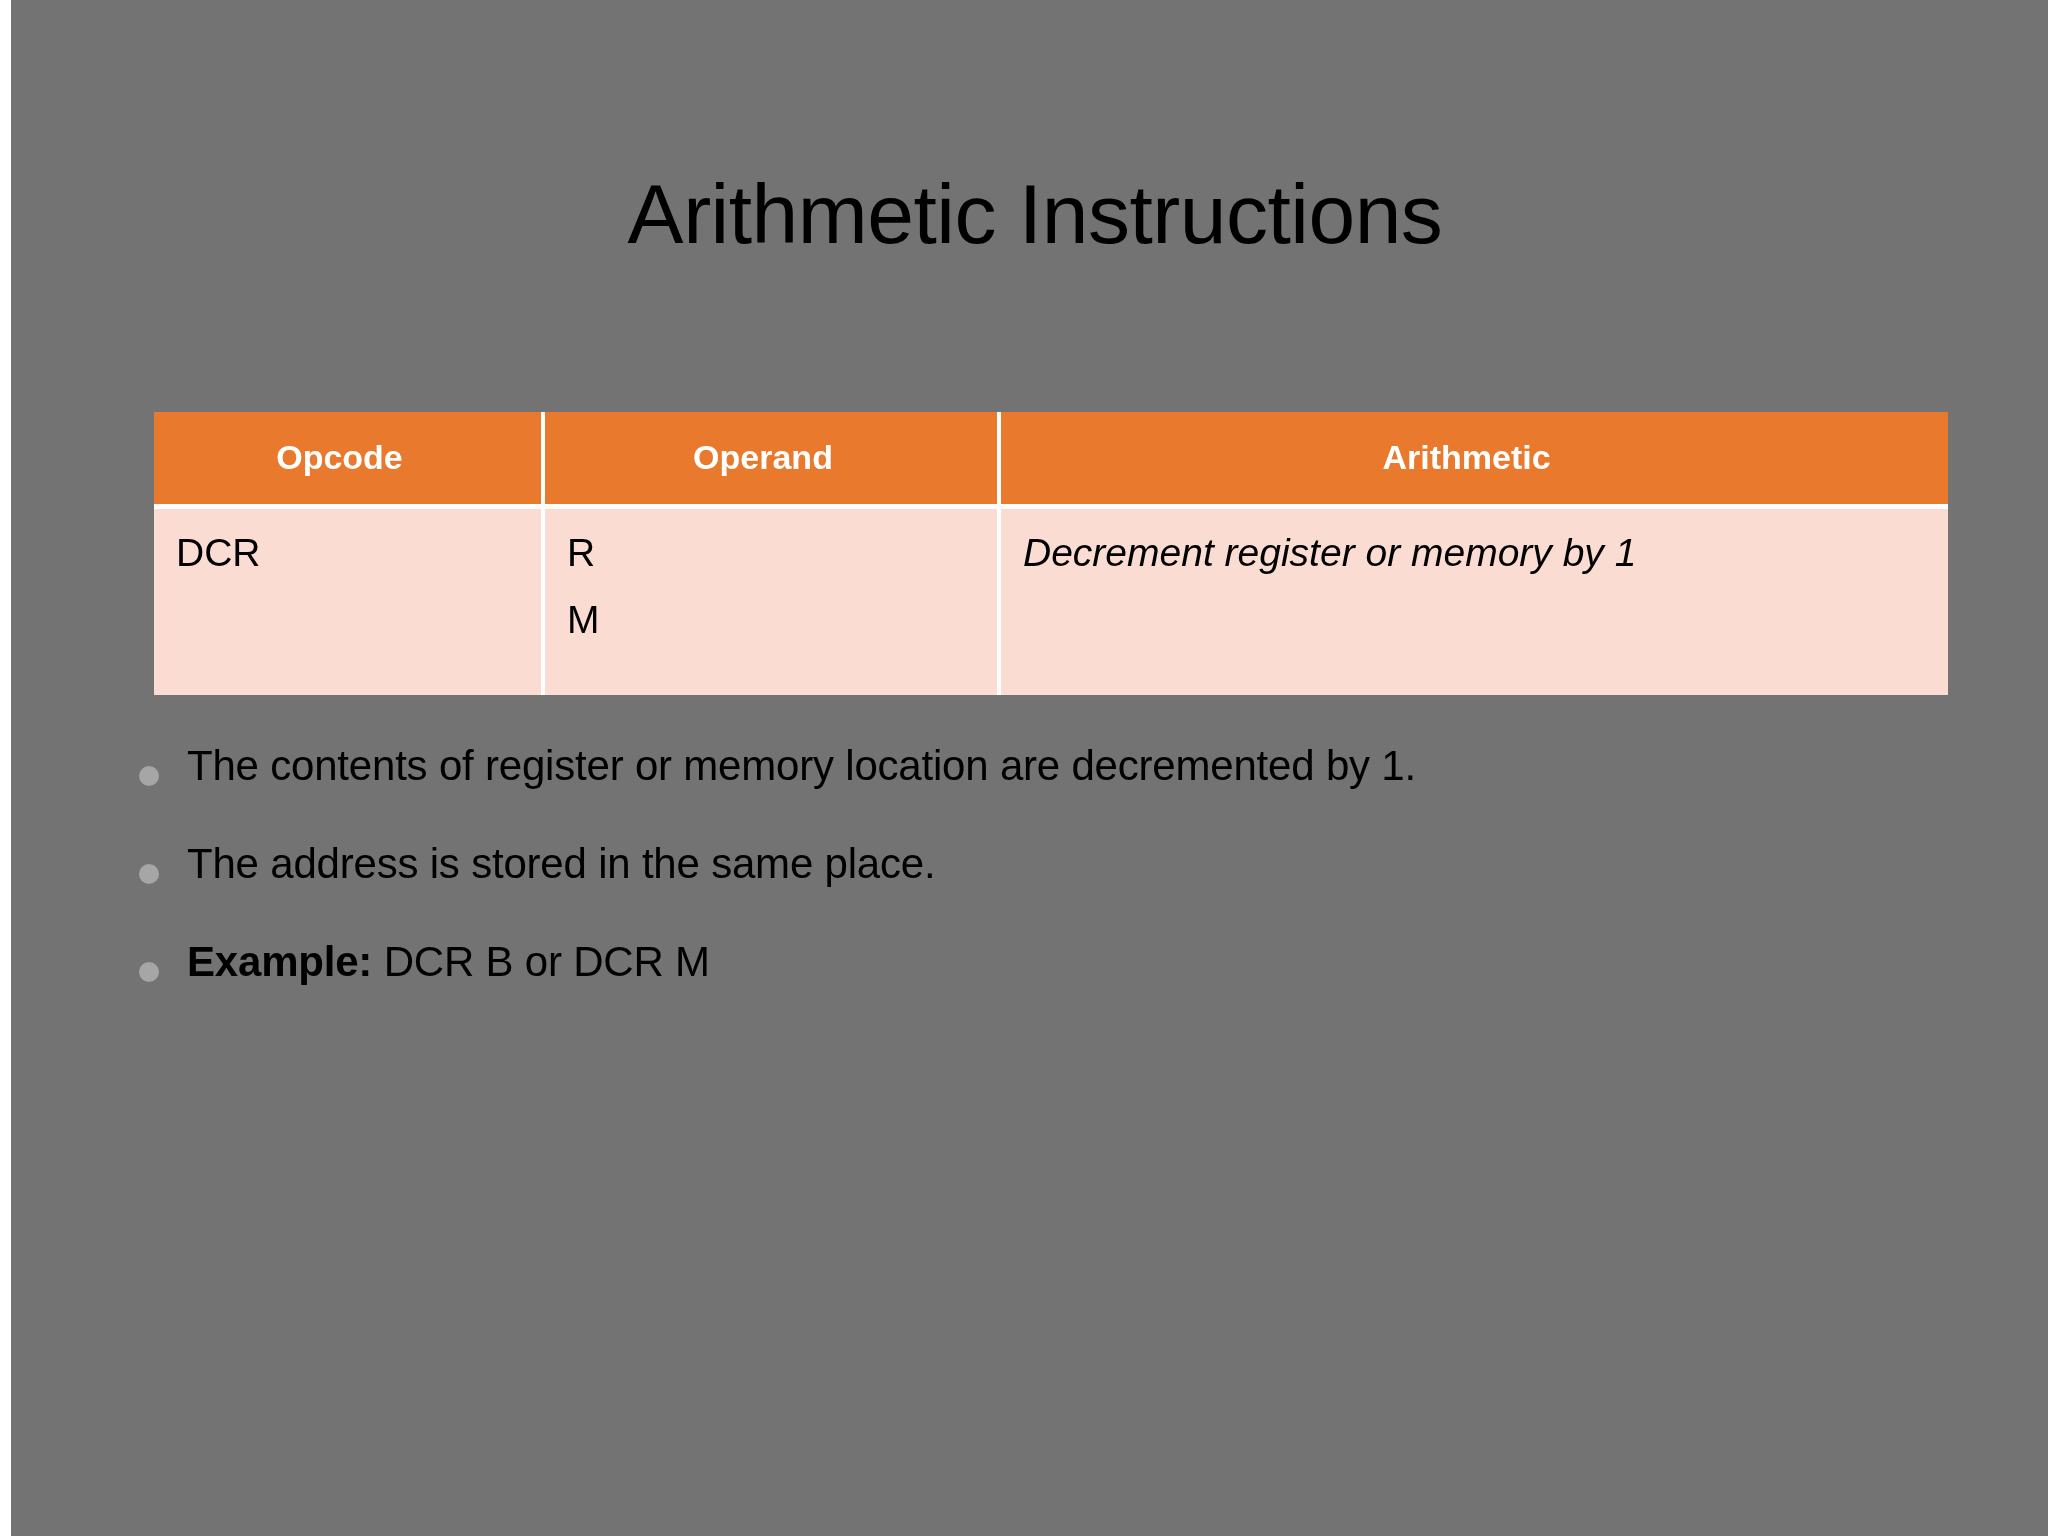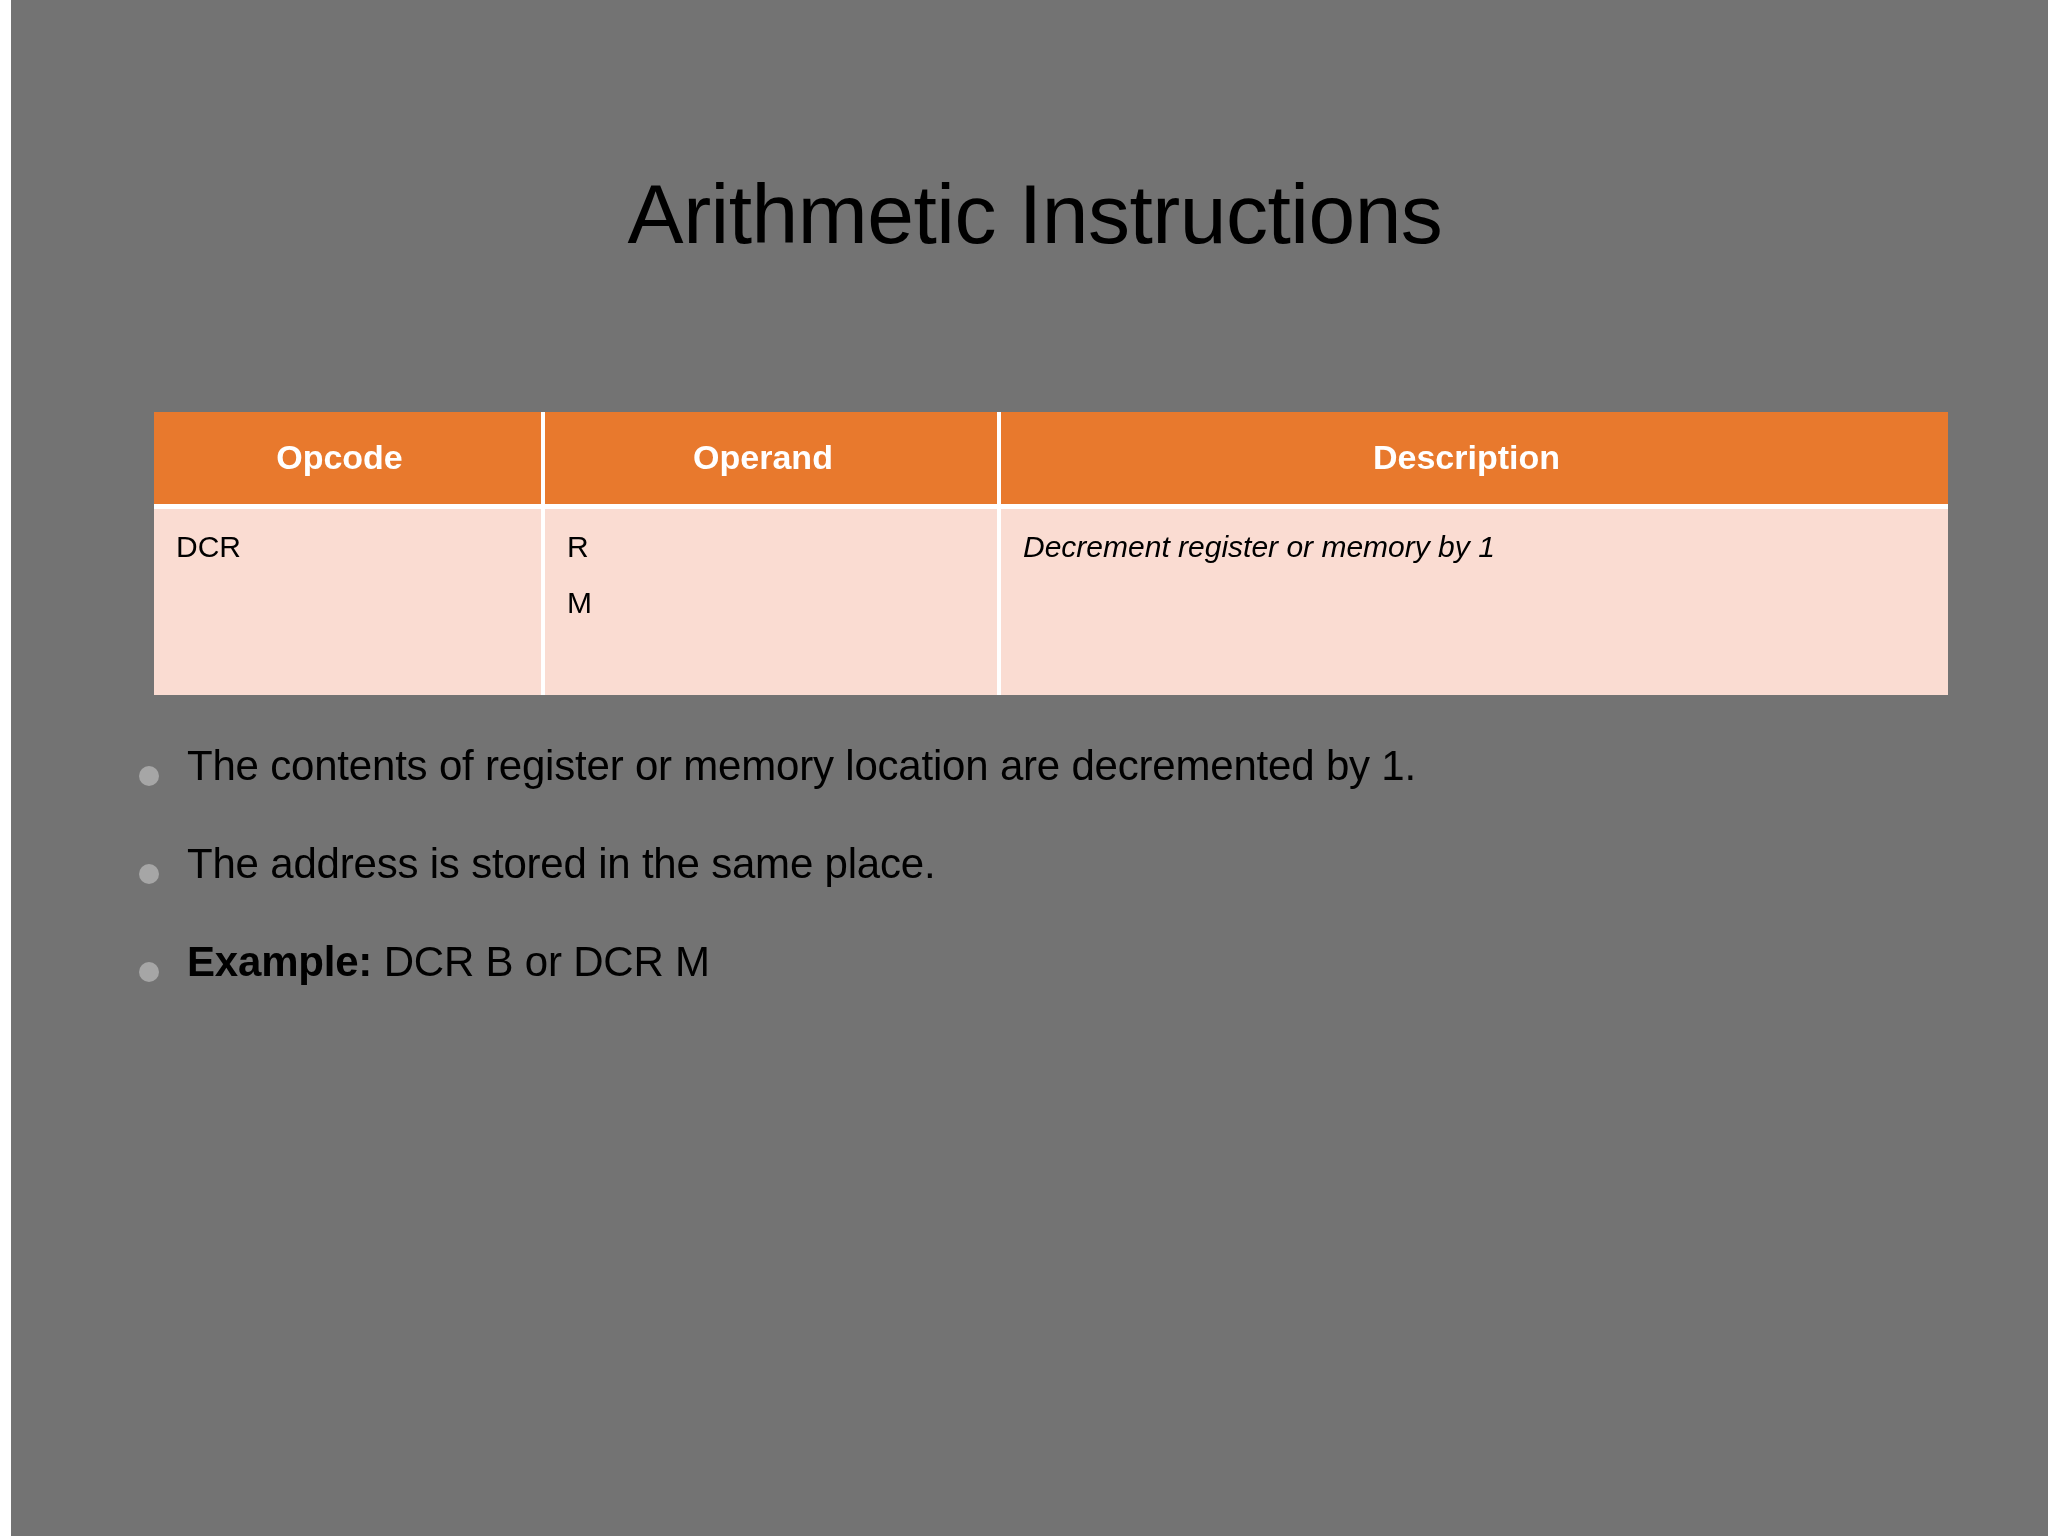--- a/index.html
+++ b/index.html
@@ -59,21 +59,21 @@
     vertical-align: middle;
     border-right: 4px solid #ffffff;
     border-bottom: 5px solid #ffffff;
   }
   .instr-table tr.header-row th.last-col {
     border-right: none;
   }
   .instr-table tr.body-row td {
     background: #FADCD2;
     color: #000000;
-    font-size: 30px;
+    font-size: 39px;
     line-height: 1.32;
     text-align: left;
     vertical-align: top;
     padding: 18px 20px 28px 22px;
     height: 140px;
     border-right: 4px solid #ffffff;
   }
   .instr-table tr.body-row td.last-col {
     border-right: none;
     font-style: italic;
@@ -121,21 +121,21 @@
 
 <div class="slide">
 
   <div class="slide-title">Arithmetic Instructions</div>
 
   <table class="instr-table">
     <thead>
       <tr class="header-row">
         <th class="col-opcode">Opcode</th>
         <th class="col-operand">Operand</th>
-        <th class="col-desc last-col">Description</th>
+        <th class="col-desc last-col">Arithmetic</th>
       </tr>
     </thead>
     <tbody>
       <tr class="body-row">
         <td class="col-opcode">DCR</td>
         <td class="col-operand">
           <span class="operand-line">R</span>
           <span class="operand-line">M</span>
         </td>
         <td class="col-desc last-col">Decrement register or memory by 1</td>

